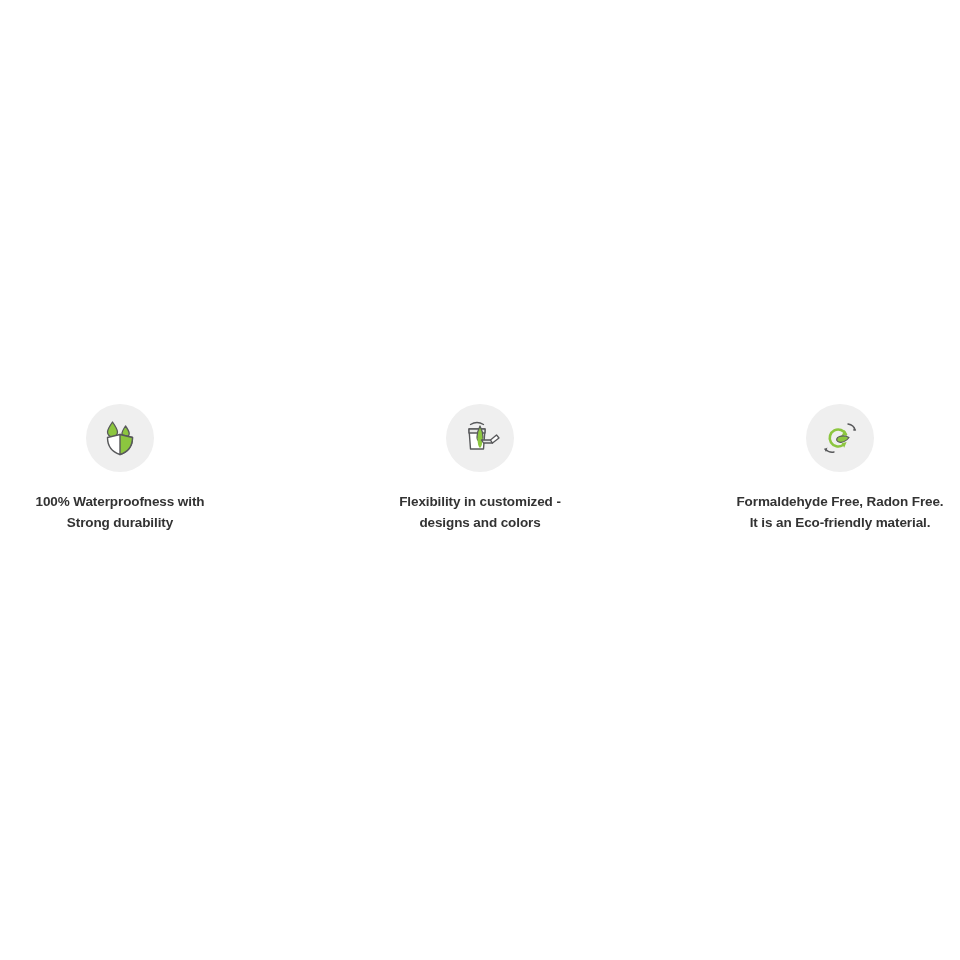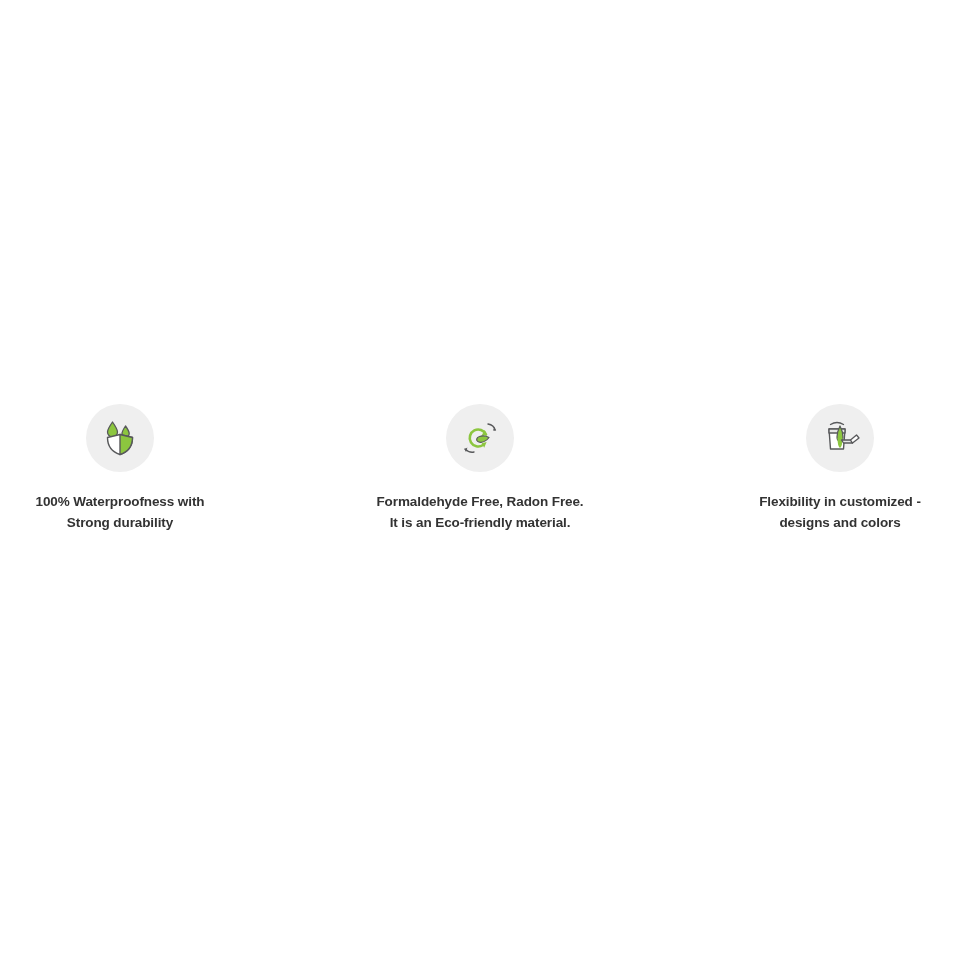--- a/index.html
+++ b/index.html
@@ -66,45 +66,45 @@
         <path d="M22 18.5 L34.5 21.5 C34.5 30, 29.5 36, 22 38.5 C14.5 36, 9.5 30, 9.5 21.5 z" fill="#ffffff" stroke="#58595b" stroke-width="1.4" stroke-linejoin="round"></path>
         <path d="M22 18.5 L34.5 21.5 C34.5 30, 29.5 36, 22 38.5 z" fill="#8cc63f" stroke="#58595b" stroke-width="1.4" stroke-linejoin="round"></path>
       </svg>
     </div>
     <div class="feature-caption">100% Waterproofness with
 Strong durability</div>
   </div>
 
   <div class="feature">
     <div class="icon-circle">
+      <svg width="46" height="44" viewBox="0 0 46 44" aria-hidden="true">
+        <path d="M12 13 h16 l-1.5 20 h-13 z" fill="#ffffff" stroke="#58595b" stroke-width="1.4" stroke-linejoin="round"></path>
+        <path d="M12 13 h16 v4 h-16 z" fill="#e6e6e6" stroke="#58595b" stroke-width="1.4" stroke-linejoin="round"></path>
+        <path d="M13.5 8.5 q6.5 -4 13 0" fill="none" stroke="#58595b" stroke-width="1.4" stroke-linecap="round"></path>
+        <path d="M23 10 q3 6 3 11 0 4 -3 4 t-3 -4 q0 -5 3 -11 z" fill="#8cc63f" stroke="#58595b" stroke-width="1.2" stroke-linejoin="round"></path>
+        <path d="M20.5 22 q0 8 2.5 10 q2.5 -2 2.5 -10 z" fill="#8cc63f"></path>
+        <path d="M24.5 24 h9 l2 3 h-9 z" fill="#e6e6e6" stroke="#58595b" stroke-width="1.3" stroke-linejoin="round"></path>
+        <path d="M33.5 24 l6 -5 l2.5 3 l-6.5 5 z" fill="#ffffff" stroke="#58595b" stroke-width="1.3" stroke-linejoin="round"></path>
+      </svg>
+    </div>
+    <div class="feature-caption">Flexibility in customized -
+designs and colors</div>
+  </div>
+
+  <div class="feature">
+    <div class="icon-circle">
       <svg width="46" height="42" viewBox="0 0 46 42" aria-hidden="true">
         <path d="M31 7 q6 1 7 6" fill="none" stroke="#58595b" stroke-width="1.4" stroke-linecap="round"></path>
         <path d="M37.4 10.6 l1.8 2.8 l-3.3 0.2 z" fill="#58595b"></path>
         <path d="M8 32 q4 4 9 3" fill="none" stroke="#58595b" stroke-width="1.4" stroke-linecap="round"></path>
         <path d="M10.4 30.6 l-2.9 1.6 l1.5 2.9 z" fill="#58595b"></path>
         <path d="M29 17.5 a8.5 8.5 0 1 0 -3 10.5" fill="none" stroke="#8cc63f" stroke-width="2.6" stroke-linecap="round"></path>
         <path d="M27.8 13 l1.6 5 l-5.1 0.9 z" fill="#8cc63f"></path>
         <path d="M27.2 30.8 l-2.5 -4.6 l4.9 -1.3 z" fill="#8cc63f"></path>
         <path d="M22.5 19.5 c5 -1.5 9.5 1 9.5 1 s-3.5 4.5 -8 4.8 c-3 0.2 -4.6 -1.5 -4.3 -3.2 0.2 -1.3 1.3 -2.2 2.8 -2.6 z" fill="#8cc63f" stroke="#58595b" stroke-width="1.2" stroke-linejoin="round"></path>
       </svg>
     </div>
     <div class="feature-caption">Formaldehyde Free, Radon Free.
 It is an Eco-friendly material.</div>
   </div>
 
-  <div class="feature">
-    <div class="icon-circle">
-      <svg width="46" height="44" viewBox="0 0 46 44" aria-hidden="true">
-        <path d="M12 13 h16 l-1.5 20 h-13 z" fill="#ffffff" stroke="#58595b" stroke-width="1.4" stroke-linejoin="round"></path>
-        <path d="M12 13 h16 v4 h-16 z" fill="#e6e6e6" stroke="#58595b" stroke-width="1.4" stroke-linejoin="round"></path>
-        <path d="M13.5 8.5 q6.5 -4 13 0" fill="none" stroke="#58595b" stroke-width="1.4" stroke-linecap="round"></path>
-        <path d="M23 10 q3 6 3 11 0 4 -3 4 t-3 -4 q0 -5 3 -11 z" fill="#8cc63f" stroke="#58595b" stroke-width="1.2" stroke-linejoin="round"></path>
-        <path d="M20.5 22 q0 8 2.5 10 q2.5 -2 2.5 -10 z" fill="#8cc63f"></path>
-        <path d="M24.5 24 h9 l2 3 h-9 z" fill="#e6e6e6" stroke="#58595b" stroke-width="1.3" stroke-linejoin="round"></path>
-        <path d="M33.5 24 l6 -5 l2.5 3 l-6.5 5 z" fill="#ffffff" stroke="#58595b" stroke-width="1.3" stroke-linejoin="round"></path>
-      </svg>
-    </div>
-    <div class="feature-caption">Flexibility in customized -
-designs and colors</div>
-  </div>
-
 
 </div>
 
 </body></html>

